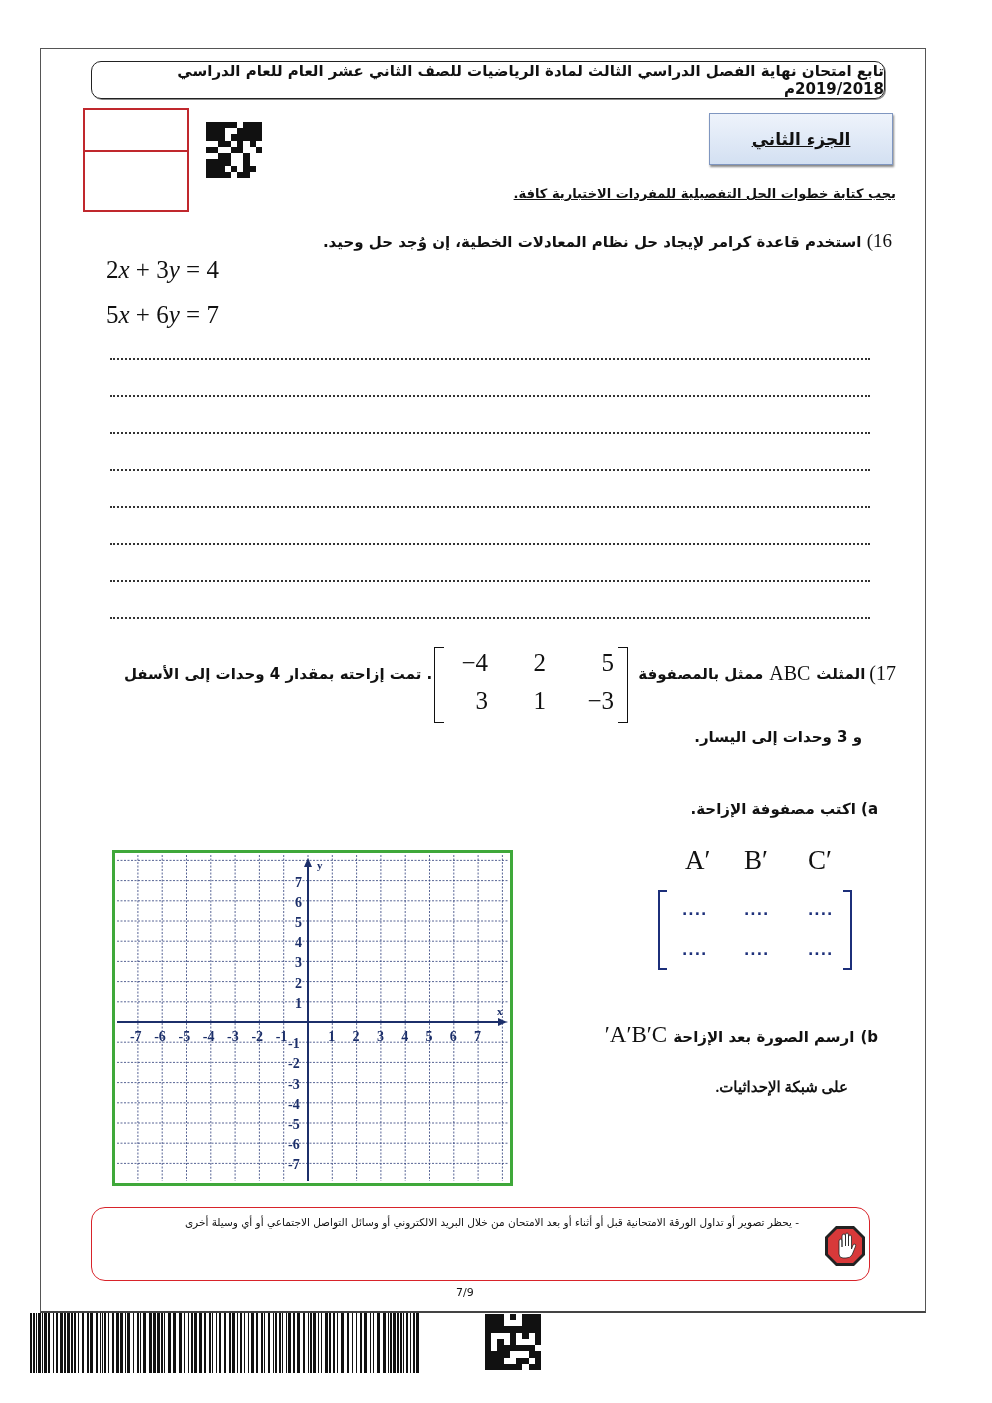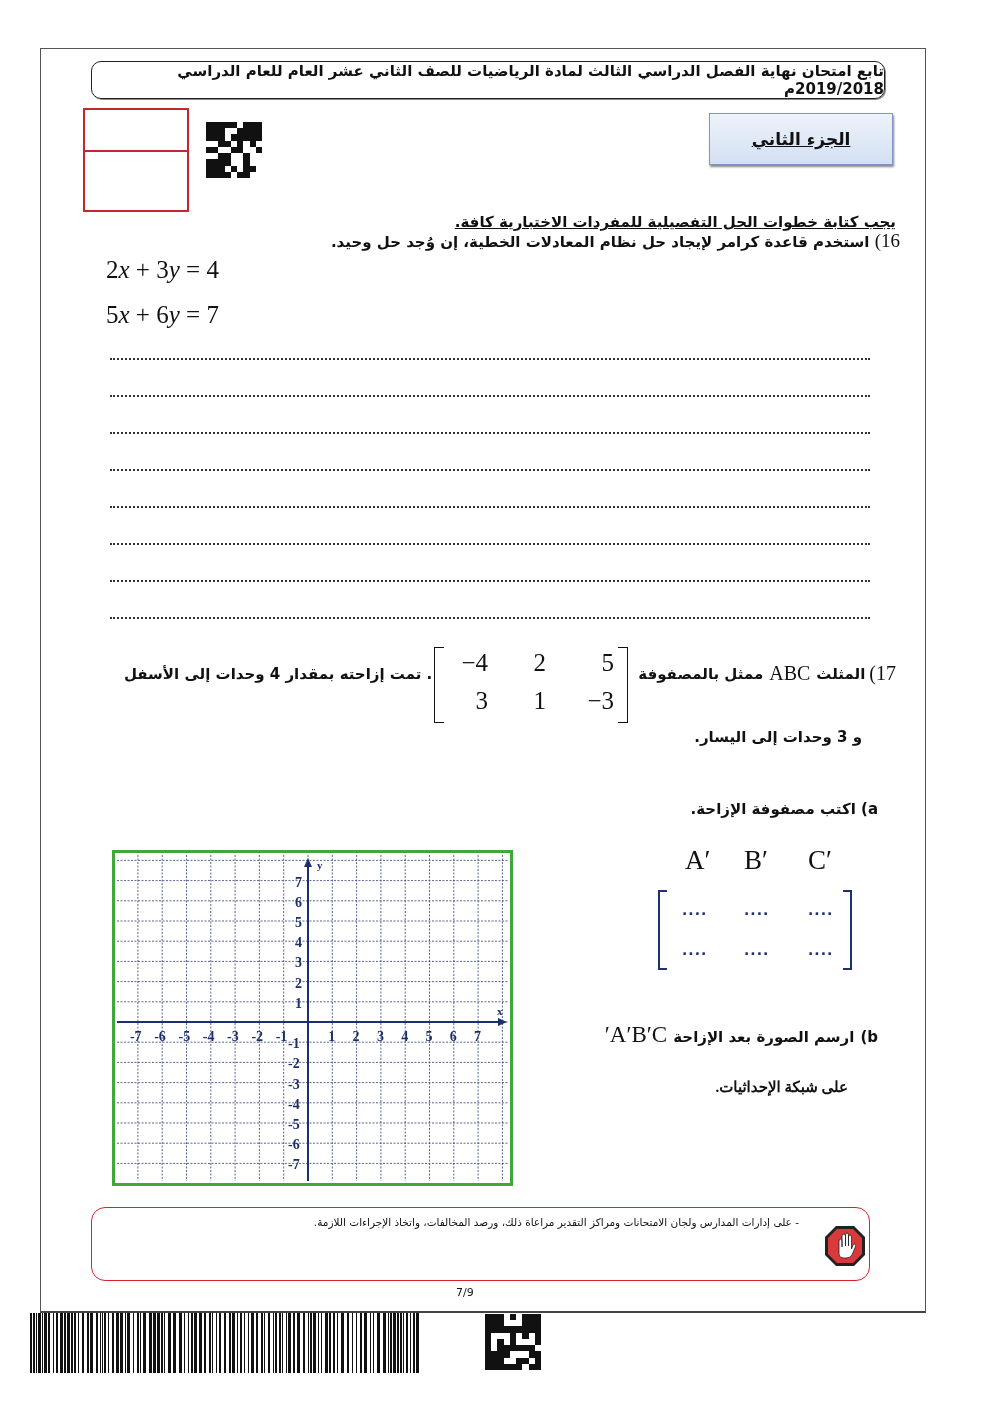--- a/index.html
+++ b/index.html
@@ -17,22 +17,22 @@
   .score-box .val { height: 58px; display: flex; align-items: center; justify-content: center;
                     font-family: "Liberation Serif", serif; font-weight: bold; font-size: 22px; }
   .qr { position: absolute; display: grid; grid-template-columns: repeat(9, 1fr); background: #fff; }
   .qr span { background: #111; }
   .qr span.w { background: #fff; }
   .part-label { position: absolute; left: 709px; top: 113px; width: 182px; height: 50px;
                 background: linear-gradient(#eef3fb, #d3e0f2); border: 1px solid #7f96c0;
                 box-shadow: 1px 2px 2px #888; display: flex; align-items: center; justify-content: center;
                 direction: rtl; font-weight: bold; font-size: 17px; text-decoration: underline; }
   .instruction { position: absolute; right: 96px; top: 186px; direction: rtl; font-weight: bold;
-                 font-size: 15px; text-decoration: underline; margin-top: 27px; }
-  .q16 { position: absolute; right: 92px; top: 230px; direction: rtl; font-weight: bold; font-size: 15px; }
+                 font-size: 13px; text-decoration: underline; }
+  .q16 { position: absolute; right: 100px; top: 230px; direction: rtl; font-weight: bold; font-size: 15px; }
   .qnum { font-family: "Liberation Serif", serif; font-weight: normal; font-size: 19px; }
   .eq { position: absolute; left: 106px; font-family: "Liberation Serif", serif; font-size: 25px; }
   .eq i { font-style: italic; }
   .dots { position: absolute; left: 110px; width: 760px; height: 0; border-top: 2px dotted #333; }
   .q17 { position: absolute; top: 662px; right: 96px; direction: rtl; font-weight: bold; font-size: 15px;
          display: flex; align-items: center; }
   .q17 .serif { font-family: "Liberation Serif", serif; font-weight: normal; font-size: 20px; }
   .matrix { position: absolute; left: 434px; top: 647px; width: 194px; height: 76px; }
   .matrix .br { position: absolute; top: 0; width: 9px; height: 74px; border: 1.5px solid #111; }
   .matrix .br.l { left: 0; border-right: none; }
@@ -312,21 +312,21 @@
       <text x="173" y="235.6" font-size="14" font-family="Liberation Serif, serif" fill="#1c2f6a" font-weight="bold">-3</text>
       <text x="173" y="255.8" font-size="14" font-family="Liberation Serif, serif" fill="#1c2f6a" font-weight="bold">-4</text>
       <text x="173" y="276" font-size="14" font-family="Liberation Serif, serif" fill="#1c2f6a" font-weight="bold">-5</text>
       <text x="173" y="296.2" font-size="14" font-family="Liberation Serif, serif" fill="#1c2f6a" font-weight="bold">-6</text>
       <text x="173" y="316.4" font-size="14" font-family="Liberation Serif, serif" fill="#1c2f6a" font-weight="bold">-7</text>
     </svg>
 </div>
 
 <div class="warning">
   <div class="lines">
-    <div>- على إدارات المدارس ولجان الامتحانات ومراكز التقدير مراعاة ذلك، ورصد المخالفات، واتخاذ الإجراءات اللازمة.</div>
+    <div>- يحظر تصوير أو تداول الورقة الامتحانية قبل أو أثناء أو بعد الامتحان من خلال البريد الالكتروني أو وسائل التواصل الاجتماعي أو أي وسيلة أخرى</div>
   </div>
   <div class="stop">
     <svg width="44" height="44" viewBox="0 0 44 44">
       <polygon points="13,2 31,2 42,13 42,31 31,42 13,42 2,31 2,13" fill="#222"></polygon>
       <polygon points="14,5 30,5 39,14 39,30 30,39 14,39 5,30 5,14" fill="#d8393a"></polygon>
       <path d="M16 30 L16 17 Q16 15 18 15 Q19 15 19 17 L19 23 L19 12 Q19 10 21 10 Q22.5 10 22.5 12 L22.5 22 L22.5 11 Q22.5 9 24 9 Q25.5 9 25.5 11 L25.5 22 L25.5 13 Q25.5 11 27 11 Q28.5 11 28.5 13 L28.5 25 L30 21 Q31 19.5 32.5 20.5 Q33 21.5 32.3 23 L29 31 Q27 34 23 34 L20 34 Q16 34 16 30 Z" fill="#fff" stroke="#222" stroke-width="0.8"></path>
     </svg>
   </div>
 </div>
 

